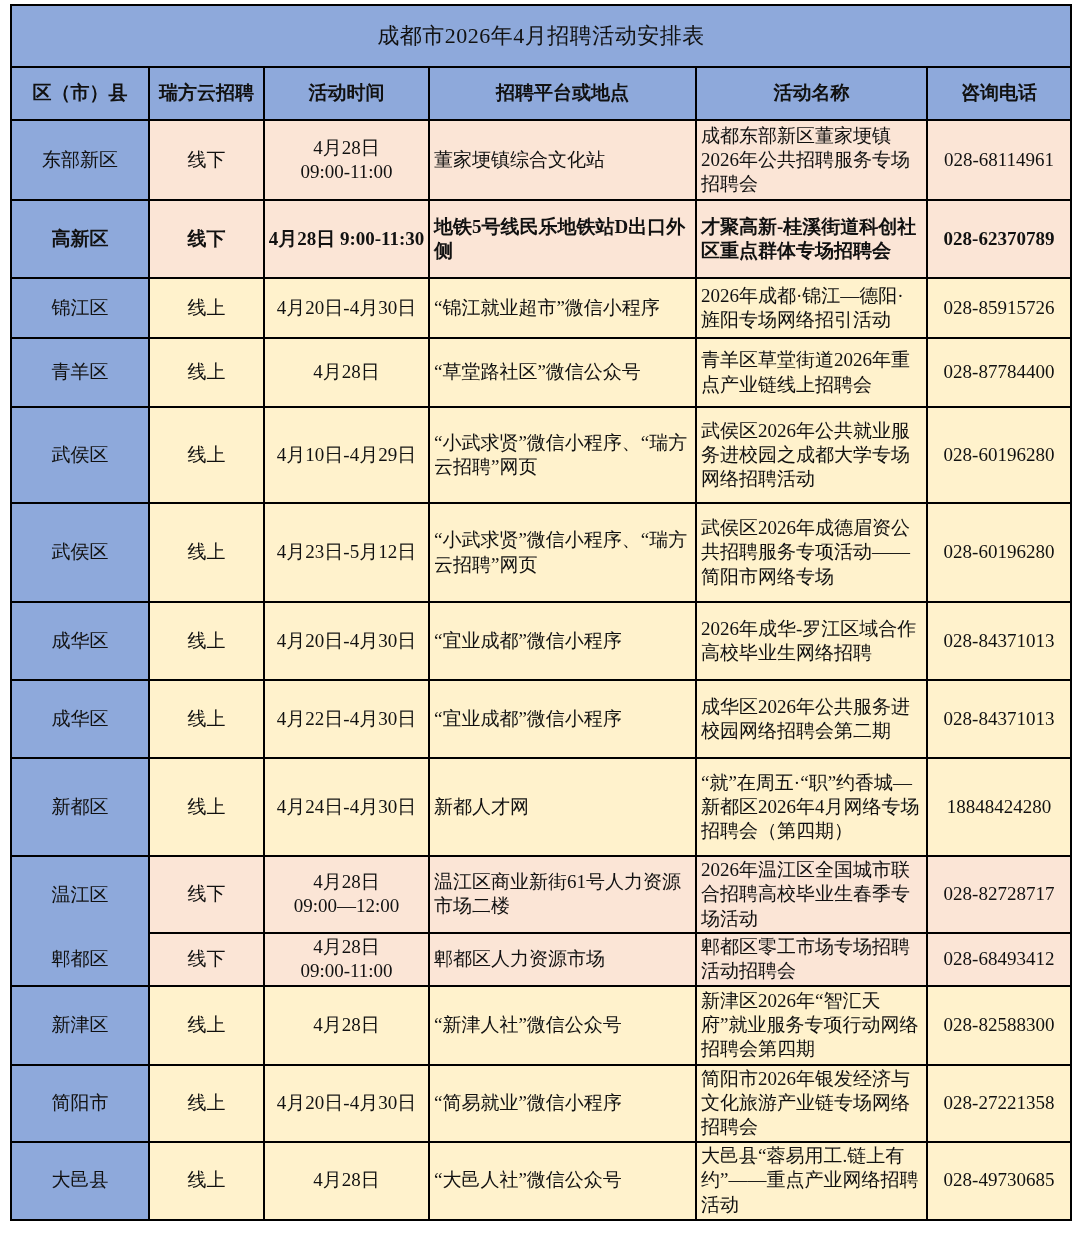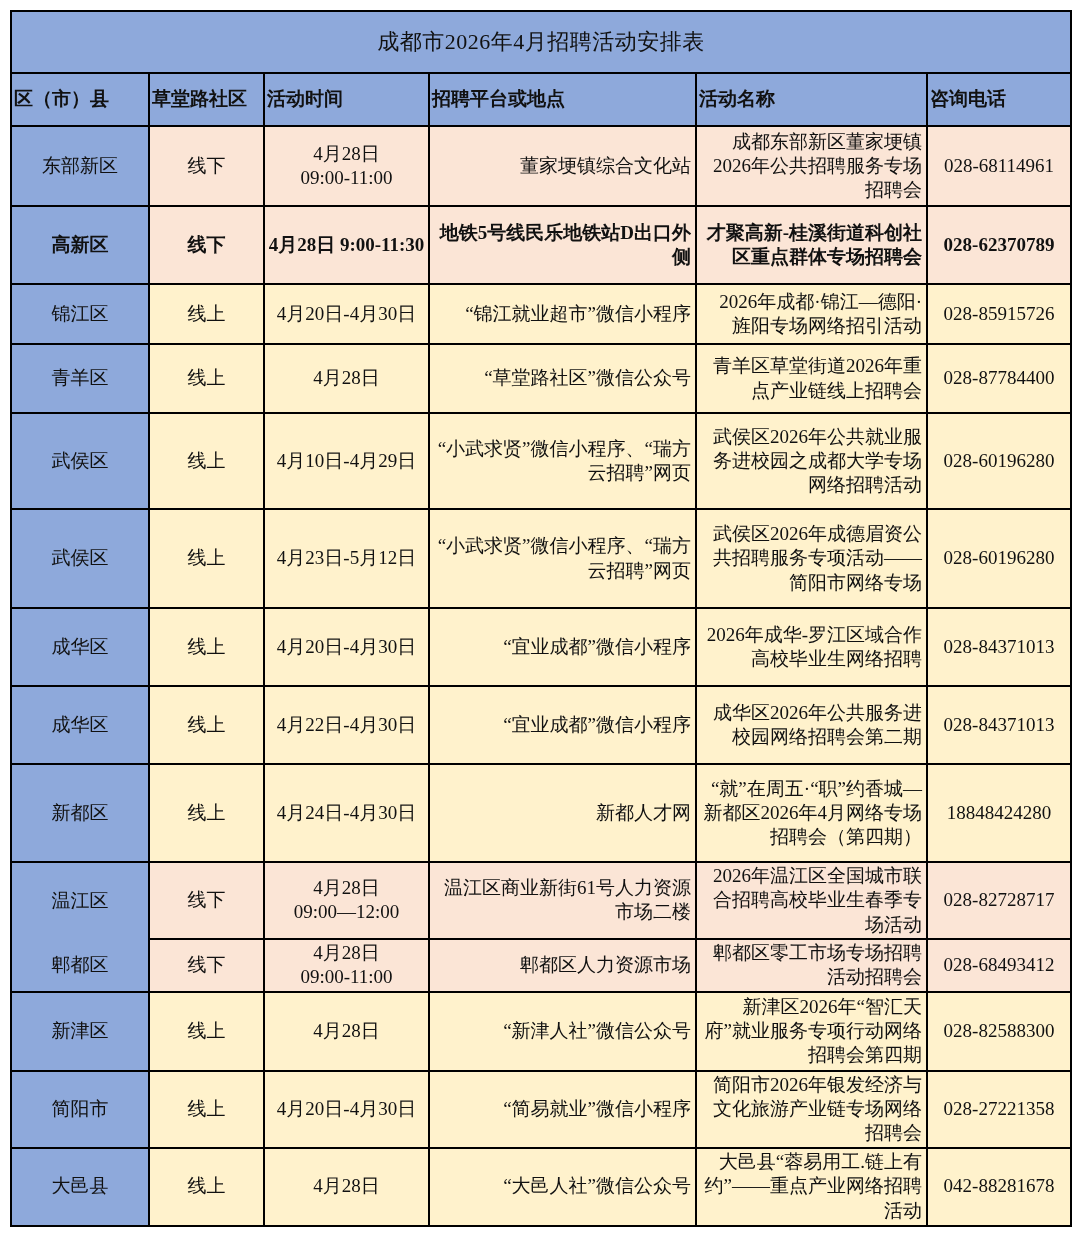--- a/index.html
+++ b/index.html
@@ -9,21 +9,21 @@
     --border:#000000;
     --ink:#111111;
   }
   html,body{margin:0;padding:0;background:#ffffff;}
   body{
     width:1080px;height:1256px;position:relative;overflow:hidden;
     font-family:"Liberation Serif","DejaVu Serif",serif;
     color:var(--ink);
   }
   table.schedule{
-    position:absolute;left:10px;top:10px;width:1060px;
+    position:absolute;left:10px;top:4px;width:1060px;
     border-collapse:collapse;table-layout:fixed;
   }
   .schedule th,.schedule td{
     border:2px solid var(--border);
     overflow:hidden;
     padding:1px 2px;
     vertical-align:middle;
     font-size:19px;
     line-height:1.28;
   }
@@ -34,33 +34,33 @@
     font-weight:400;
     text-align:center;
     letter-spacing:0.5px;
   }
   .header-row th{
     background:var(--blue);
     height:49px;
     font-family:"Liberation Sans","DejaVu Sans",sans-serif;
     font-weight:700;
     font-size:19px;
-    text-align:left;
+    text-align:center;
   }
   td.c-district{
     background:var(--blue);
     text-align:center;
   }
   tr.offline td.c-mode, tr.offline td.c-time, tr.offline td.c-venue,
   tr.offline td.c-event, tr.offline td.c-phone{ background:var(--peach); }
   tr.online td.c-mode, tr.online td.c-time, tr.online td.c-venue,
   tr.online td.c-event, tr.online td.c-phone{ background:var(--yellow); }
   td.c-mode, td.c-time, td.c-phone{ text-align:center; }
   td.c-time{ white-space:pre-line; }
-  td.c-venue, td.c-event{ text-align:right; padding:1px 4px;margin-left:48px; }
+  td.c-venue, td.c-event{ text-align:left; padding:1px 4px;margin-left:48px; }
   
   td.no-div-below{ border-bottom-style:hidden; }
   td.no-div-above{ border-top-style:hidden; }
 </style>
 </head>
 <body>
 
 <table class="schedule">
   <colgroup>
     <col style="width:138px">
@@ -69,21 +69,21 @@
     <col style="width:267px">
     <col style="width:231px">
     <col style="width:144px">
   </colgroup>
   <thead>
     <tr class="title-row">
       <th colspan="6">成都市2026年4月招聘活动安排表</th>
     </tr>
     <tr class="header-row" id="header-row">
         <th>区（市）县</th>
-        <th>草堂路社区</th>
+        <th>瑞方云招聘</th>
         <th>活动时间</th>
         <th>招聘平台或地点</th>
         <th>活动名称</th>
         <th>咨询电话</th>
       </tr>
   </thead>
   <tbody id="table-body">
       <tr class="data-row offline" style="height: 80px;">
     <td class="c-district">东部新区</td>
     <td class="c-mode">线下</td>
@@ -190,16 +190,16 @@
     <td class="c-venue">“简易就业”微信小程序</td>
     <td class="c-event">简阳市2026年银发经济与文化旅游产业链专场网络招聘会</td>
     <td class="c-phone">028-27221358</td>
   </tr>
       <tr class="data-row online" style="height: 78px;">
     <td class="c-district">大邑县</td>
     <td class="c-mode">线上</td>
     <td class="c-time">4月28日</td>
     <td class="c-venue">“大邑人社”微信公众号</td>
     <td class="c-event">大邑县“蓉易用工.链上有约”——重点产业网络招聘活动</td>
-    <td class="c-phone">042-88281678</td>
+    <td class="c-phone">028-49730685</td>
   </tr>
     </tbody>
 </table>
 
 </body></html>

